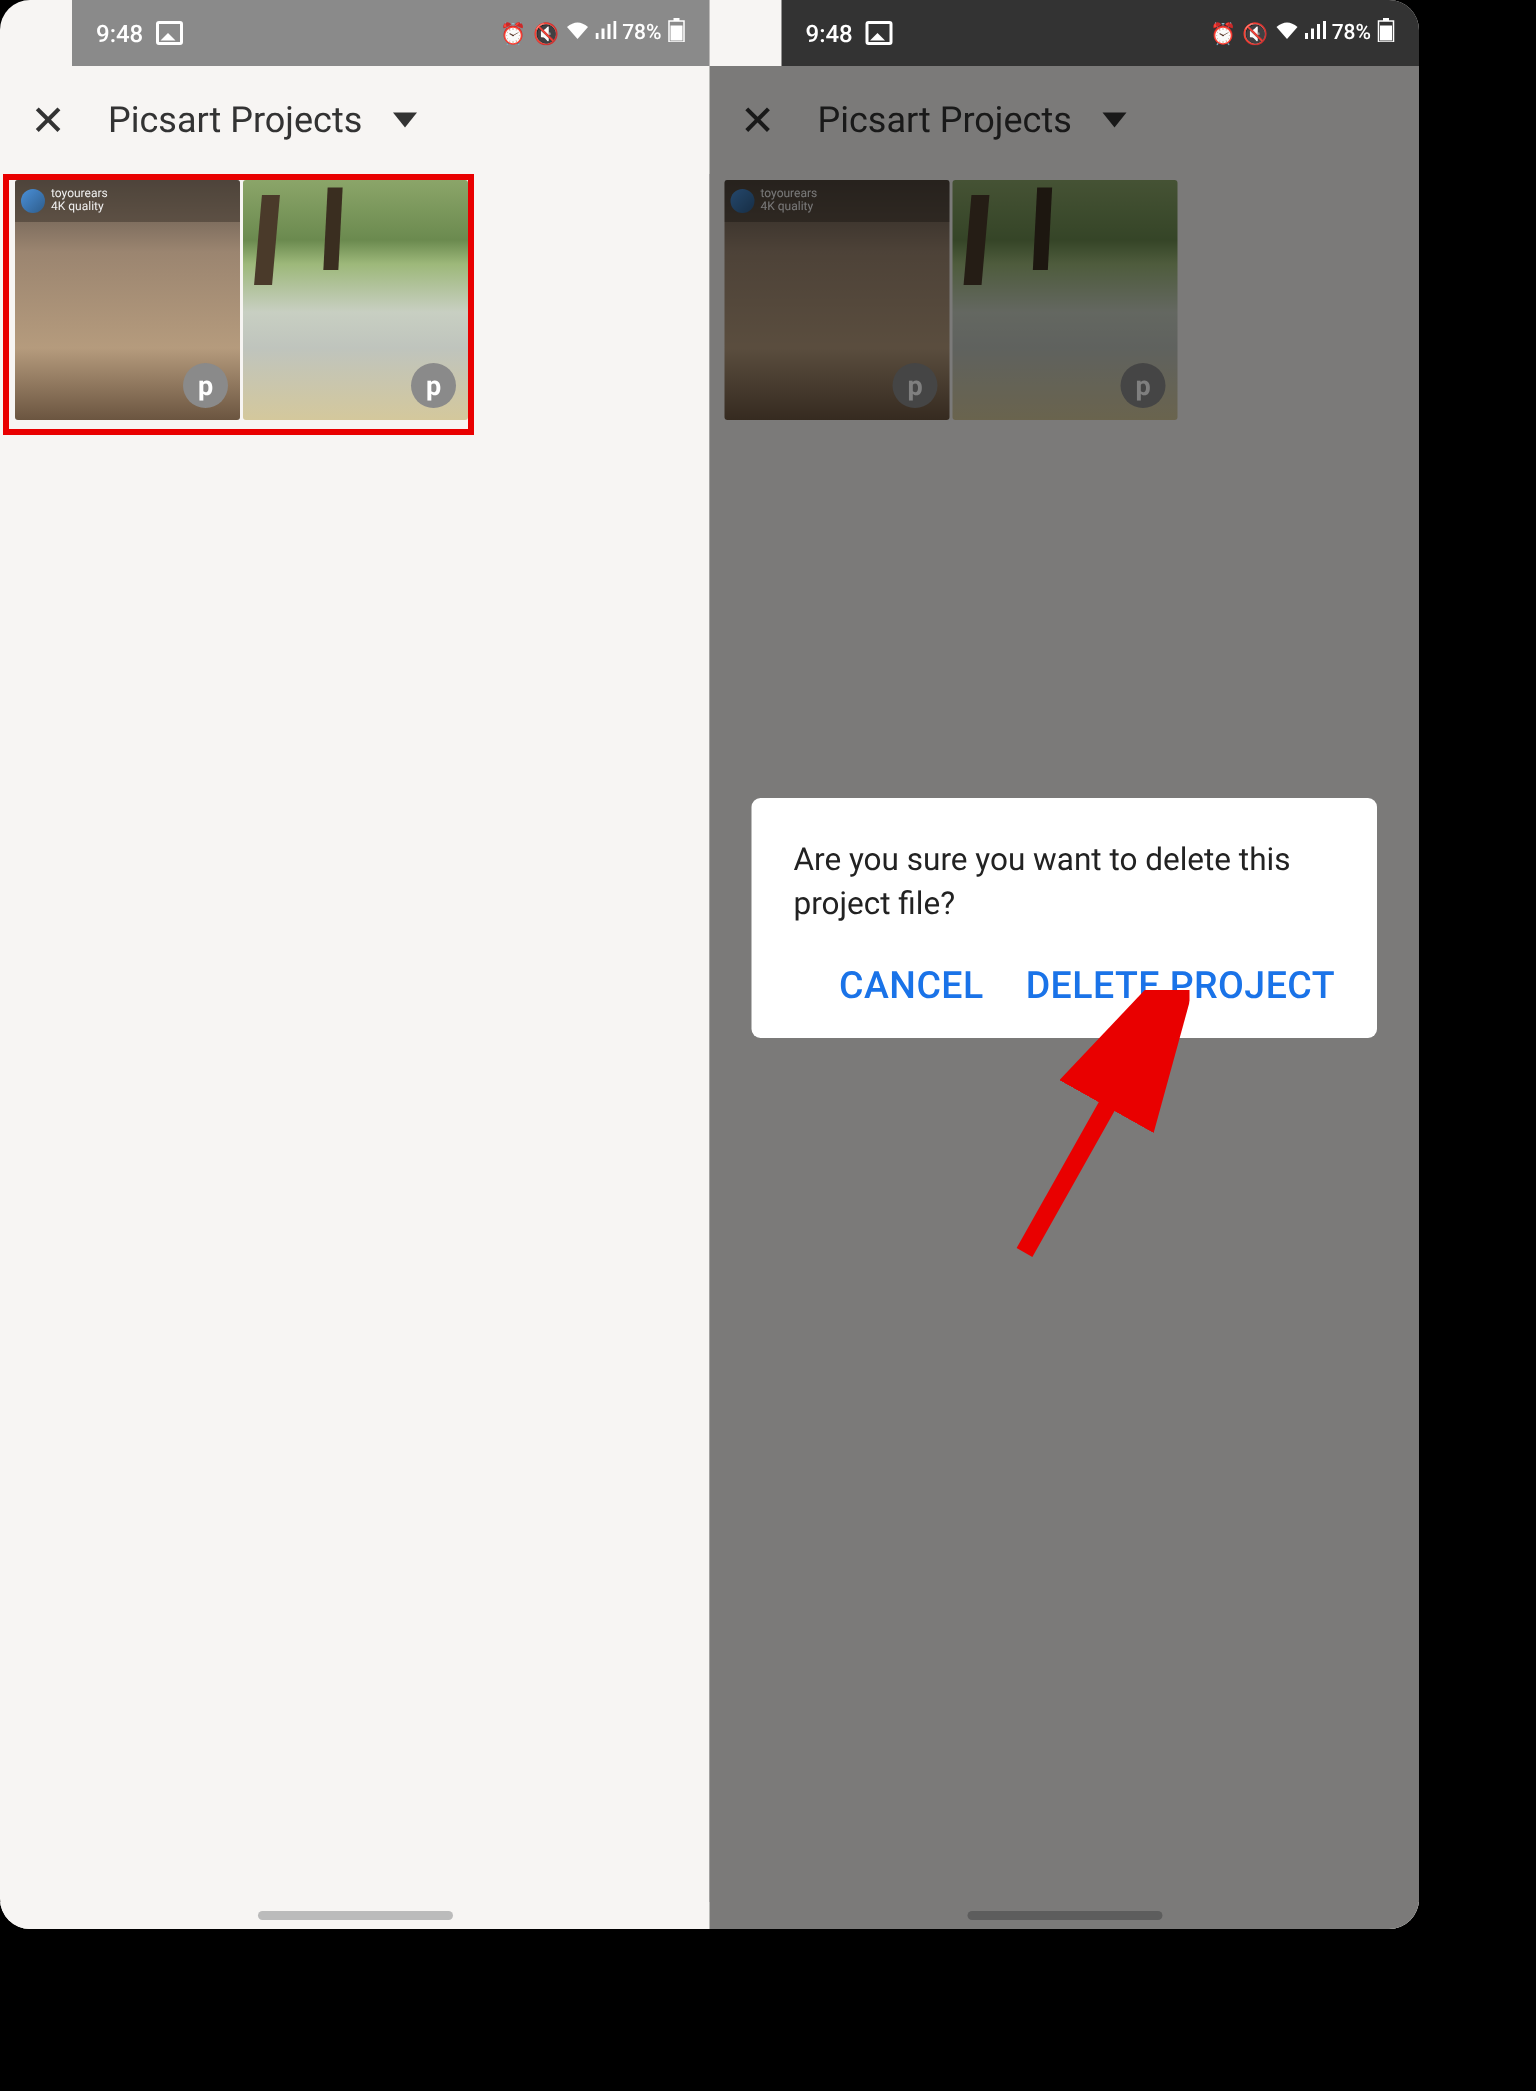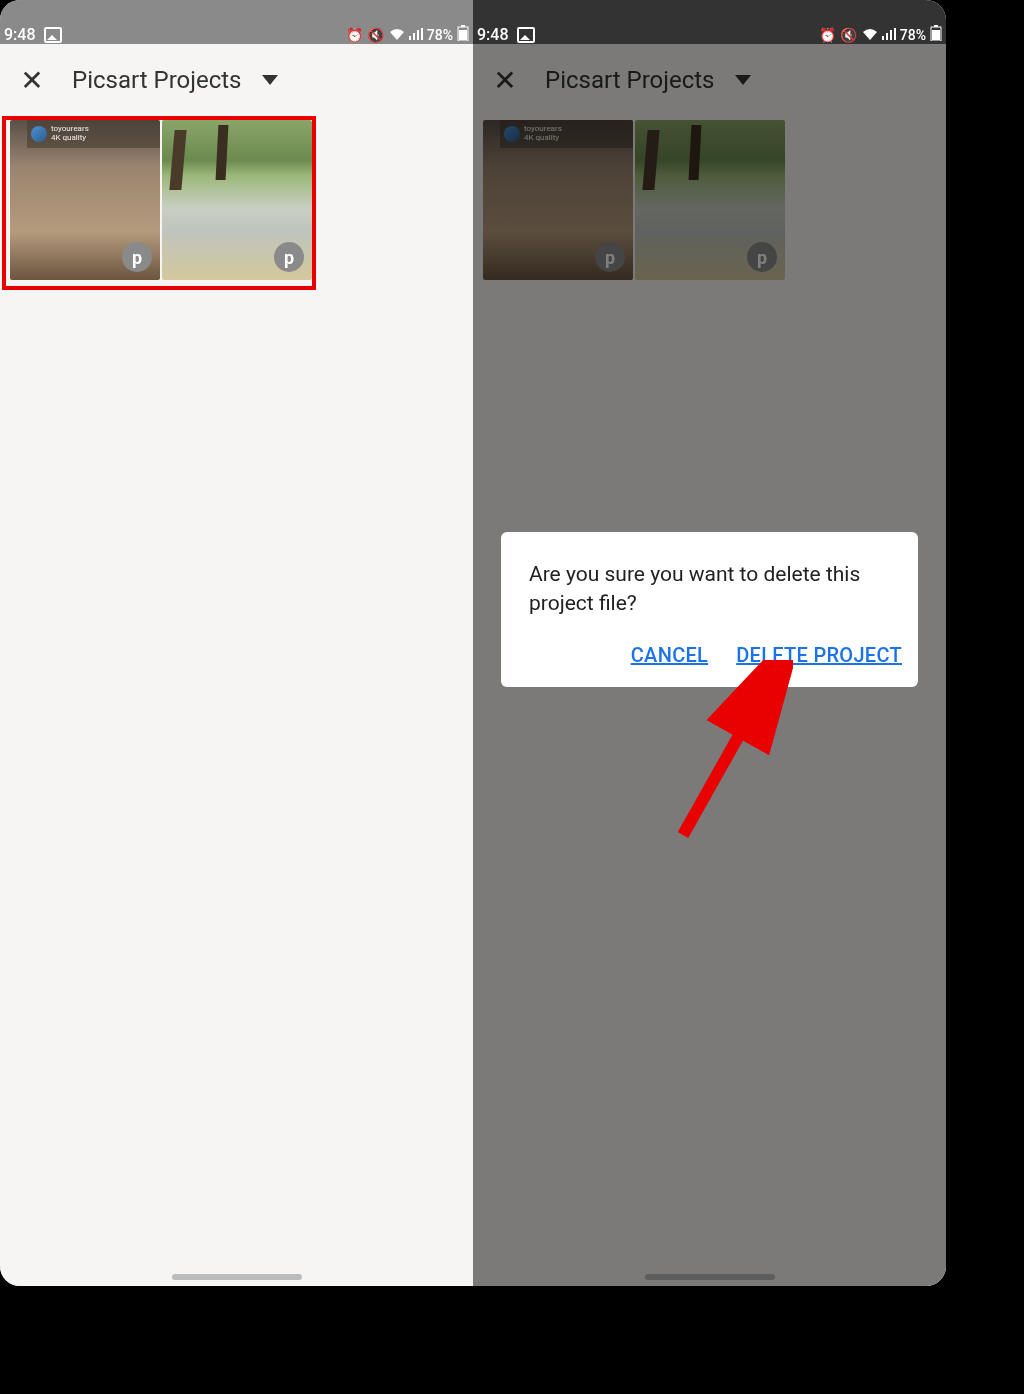--- a/index.html
+++ b/index.html
@@ -20,25 +20,26 @@
       flex-direction: column;
       overflow: hidden;
     }
     .phone-left { background: #f7f5f3; }
     .phone-right { background: #f7f5f3; }
     
     .status-bar {
       height: 44px;
       display: flex;
       justify-content: space-between;
-      align-items: flex-end;
-      padding: 0 4px;
+      align-items: center;
+      padding: 0 16px;
       font-size: 16px;
       color: #fff;
       font-weight: 500;
+      margin-left: 48px;
     }
     .phone-left .status-bar { background: #8a8a8a; }
     .phone-right .status-bar { background: #333; }
     
     .status-left { display: flex; align-items: center; gap: 8px; }
     .status-right { display: flex; align-items: center; gap: 4px; font-size: 14px; }
     .image-icon {
       width: 18px; height: 16px; border: 2px solid #fff; border-radius: 2px;
       position: relative;
     }
@@ -102,21 +103,21 @@
       height: 160px;
       position: relative;
       border-radius: 2px;
       overflow: hidden;
     }
     .thumb1 {
       background: linear-gradient(180deg, #5a5048 0%, #9b8570 30%, #b59b7d 70%, #6b5540 100%);
       margin-left: 6px;
     }
     .thumb1-header {
-      position: absolute; top: 0; left: 17px; right: 0; height: 28px;
+      position: absolute; top: 0; left: 0; right: 0; height: 28px;
       background: rgba(70,60,50,0.6);
       display: flex; align-items: center; padding: 2px 4px; gap: 4px;
     }
     .avatar { width: 16px; height: 16px; border-radius: 50%; background: linear-gradient(135deg, #4a90d9, #2e5c8a); }
     .thumb1-text { font-size: 8px; color: #f0f0f0; line-height: 1.1; }
     
     .thumb2 {
       background: linear-gradient(180deg, #8ba569 0%, #6b8a4f 25%, #9db87a 35%, #c8cfc2 55%, #bfc4bd 70%, #d4c89c 100%);
       position: relative;
     }
@@ -167,40 +168,39 @@
       z-index: 10;
     }
     
     .dialog {
       position: absolute;
       top: 532px;
       left: 28px;
       right: 28px;
       background: #fff;
       border-radius: 6px;
-      padding: 28px 16px 20px 28px;
+      padding: 28px 28px 20px 28px;
       z-index: 20;
     }
     .dialog-msg {
       font-size: 21px;
       color: #222;
       line-height: 1.4;
       margin-bottom: 24px;
     }
     .dialog-actions {
       display: flex;
       justify-content: flex-end;
       gap: 28px;
     }
     .dialog-btn {
-      font-size: 20px;
+      font-size: 25px;
       font-weight: 500;
       color: #1a73e8;
       letter-spacing: 0.3px;
-      text-decoration: underline;
     }
     
     .arrow {
       position: absolute;
       top: 660px;
       left: 200px;
       width: 120px;
       height: 180px;
       z-index: 30;
       pointer-events: none;

